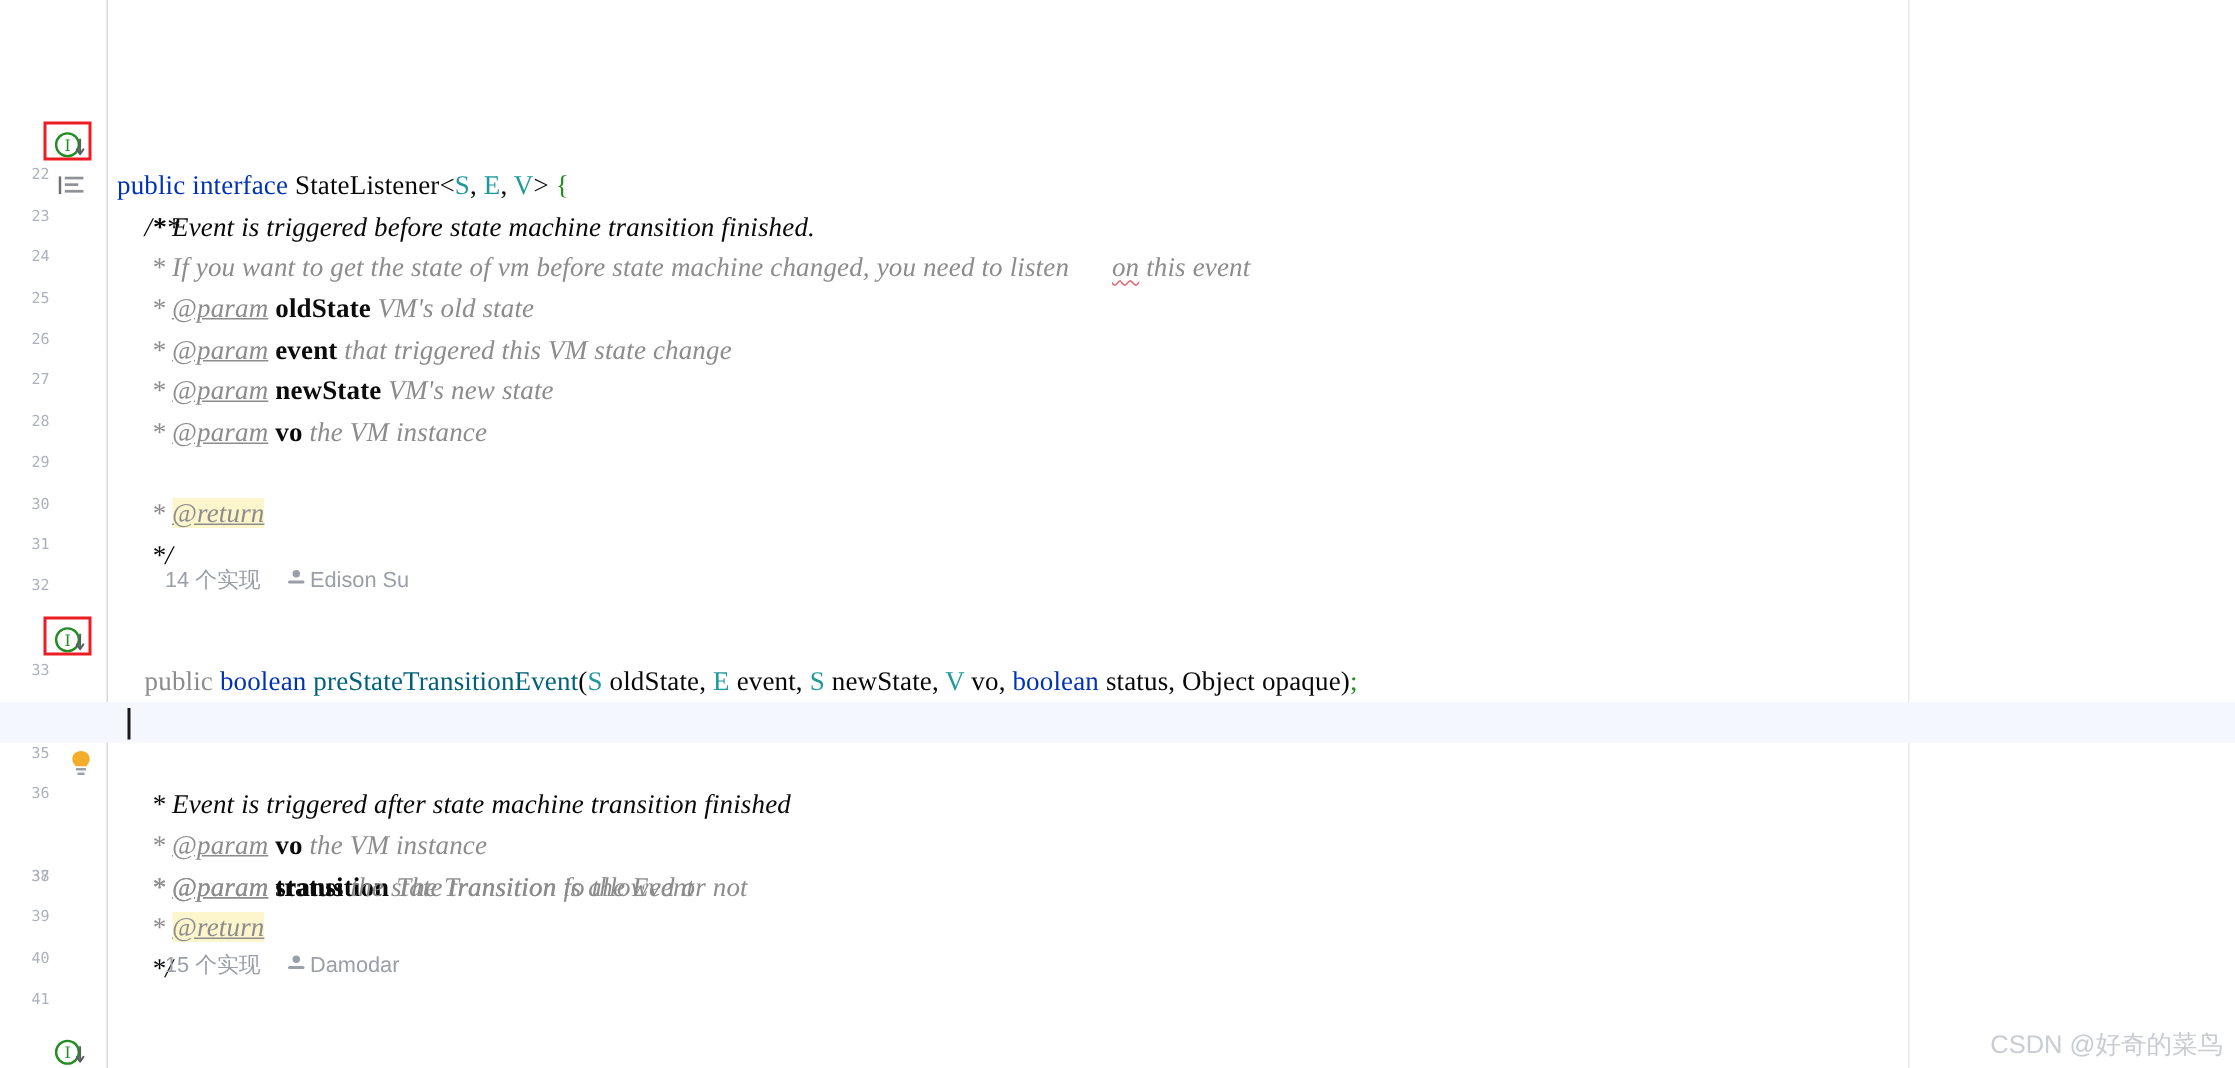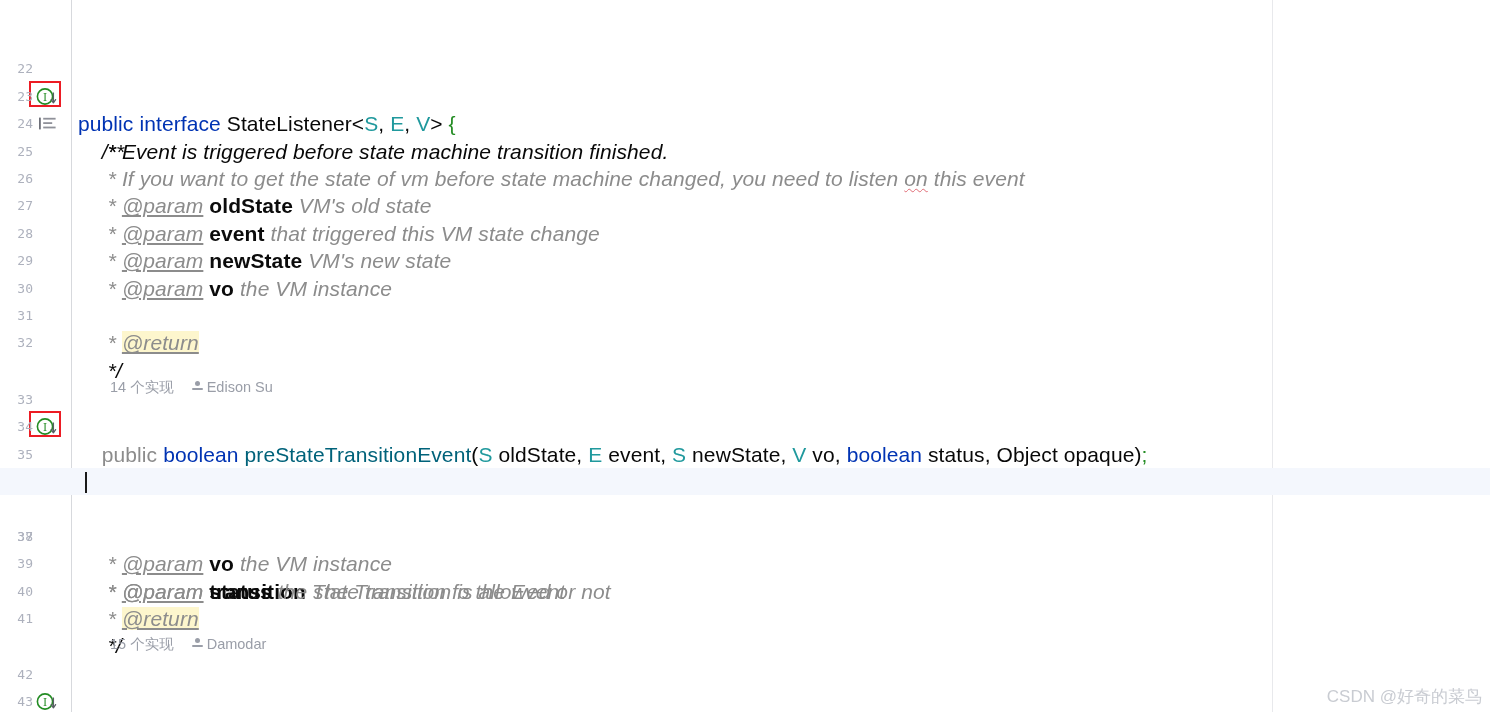--- a/index.html
+++ b/index.html
@@ -57,33 +57,34 @@
     width: 1490px; height: 27.4px;
     background: #f4f7fd;
   }
   .row .lineno {
     position: absolute;
     left: 0;
     width: 33px;
     text-align: right;
     color: #adb1bd;
     font-family: "DejaVu Sans Mono", monospace;
-    font-size: 13px;
+    font-size: 10px;
+    margin-top: 48px;
   }
   .row .gicon {
     position: absolute;
     left: 33px;
     width: 30px;
     height: 27.4px;
   }
   .row .code {
     position: absolute;
     left: 78px;
-    font-family: Liberation Sans, sans-serif;
-    font-size: 21px;
+    font-family: Liberation Serif, serif;
+    font-size: 18px;
     letter-spacing: 0.1px;
     color: #080808;
   }
 
   
   .hintrow {
     position: absolute;
     left: 0;
     width: 1490px;
     height: 24px;
@@ -152,20 +153,21 @@
     color: #0b0b0b;
     font-style: normal;
     font-weight: bold;
   }
   .typo {
     color: #8c8c8c;
     font-style: italic;
     text-decoration: underline wavy #e06c75;
     text-decoration-thickness: 1px;
     text-underline-offset: 2px;
+    margin-left: 24px;
   }
 
   
   .impl-icon {
     position: absolute;
     left: 2px; top: 4px;
     width: 24px; height: 20px;
   }
   .impl-box {
     position: absolute;
@@ -310,20 +312,31 @@
   <div class="row" style="top:385.8px;">
     <span class="lineno">34</span>
     <span class="code"></span>
   </div>
 
   <div class="row" style="top:413.2px;">
     <span class="lineno">35</span>
     <span class="code cmt">    /**</span>
   </div>
 
+  <div class="row" style="top:440.6px;">
+    <span class="lineno">36</span>
+    <span class="gicon">
+      <svg class="bulb" viewBox="0 0 18 20" xmlns="http://www.w3.org/2000/svg">
+        <path d="M9 1.6 C5.5 1.6 3.2 4.0 3.2 7.0 C3.2 9.3 4.6 10.6 5.4 11.8 L12.6 11.8 C13.4 10.6 14.8 9.3 14.8 7.0 C14.8 4.0 12.5 1.6 9 1.6 Z" fill="#f4ad2a"></path>
+        <rect x="5.6" y="13.0" width="6.8" height="1.7" rx="0.6" fill="#9aa0a8"></rect>
+        <rect x="6.6" y="16.0" width="4.8" height="1.7" rx="0.6" fill="#9aa0a8"></rect>
+      </svg>
+    </span>
+    <span class="code cmt">     * Event is triggered after state machine transition finished</span>
+  </div>
 
   <div class="row caret-line" style="top:468px;">
     <span class="rowbg"></span>
     <span class="lineno">37</span>
     <span class="caret"></span>
     <span class="code"><span class="cmt">     * </span><span class="cmt-tag">@param</span><span class="cmt"> </span><span class="cmt-param">transition</span><span class="cmt"> The Transition fo the Event</span></span>
   </div>
 
   <div class="row" style="top:495.4px;">
     <span class="lineno">38</span>

